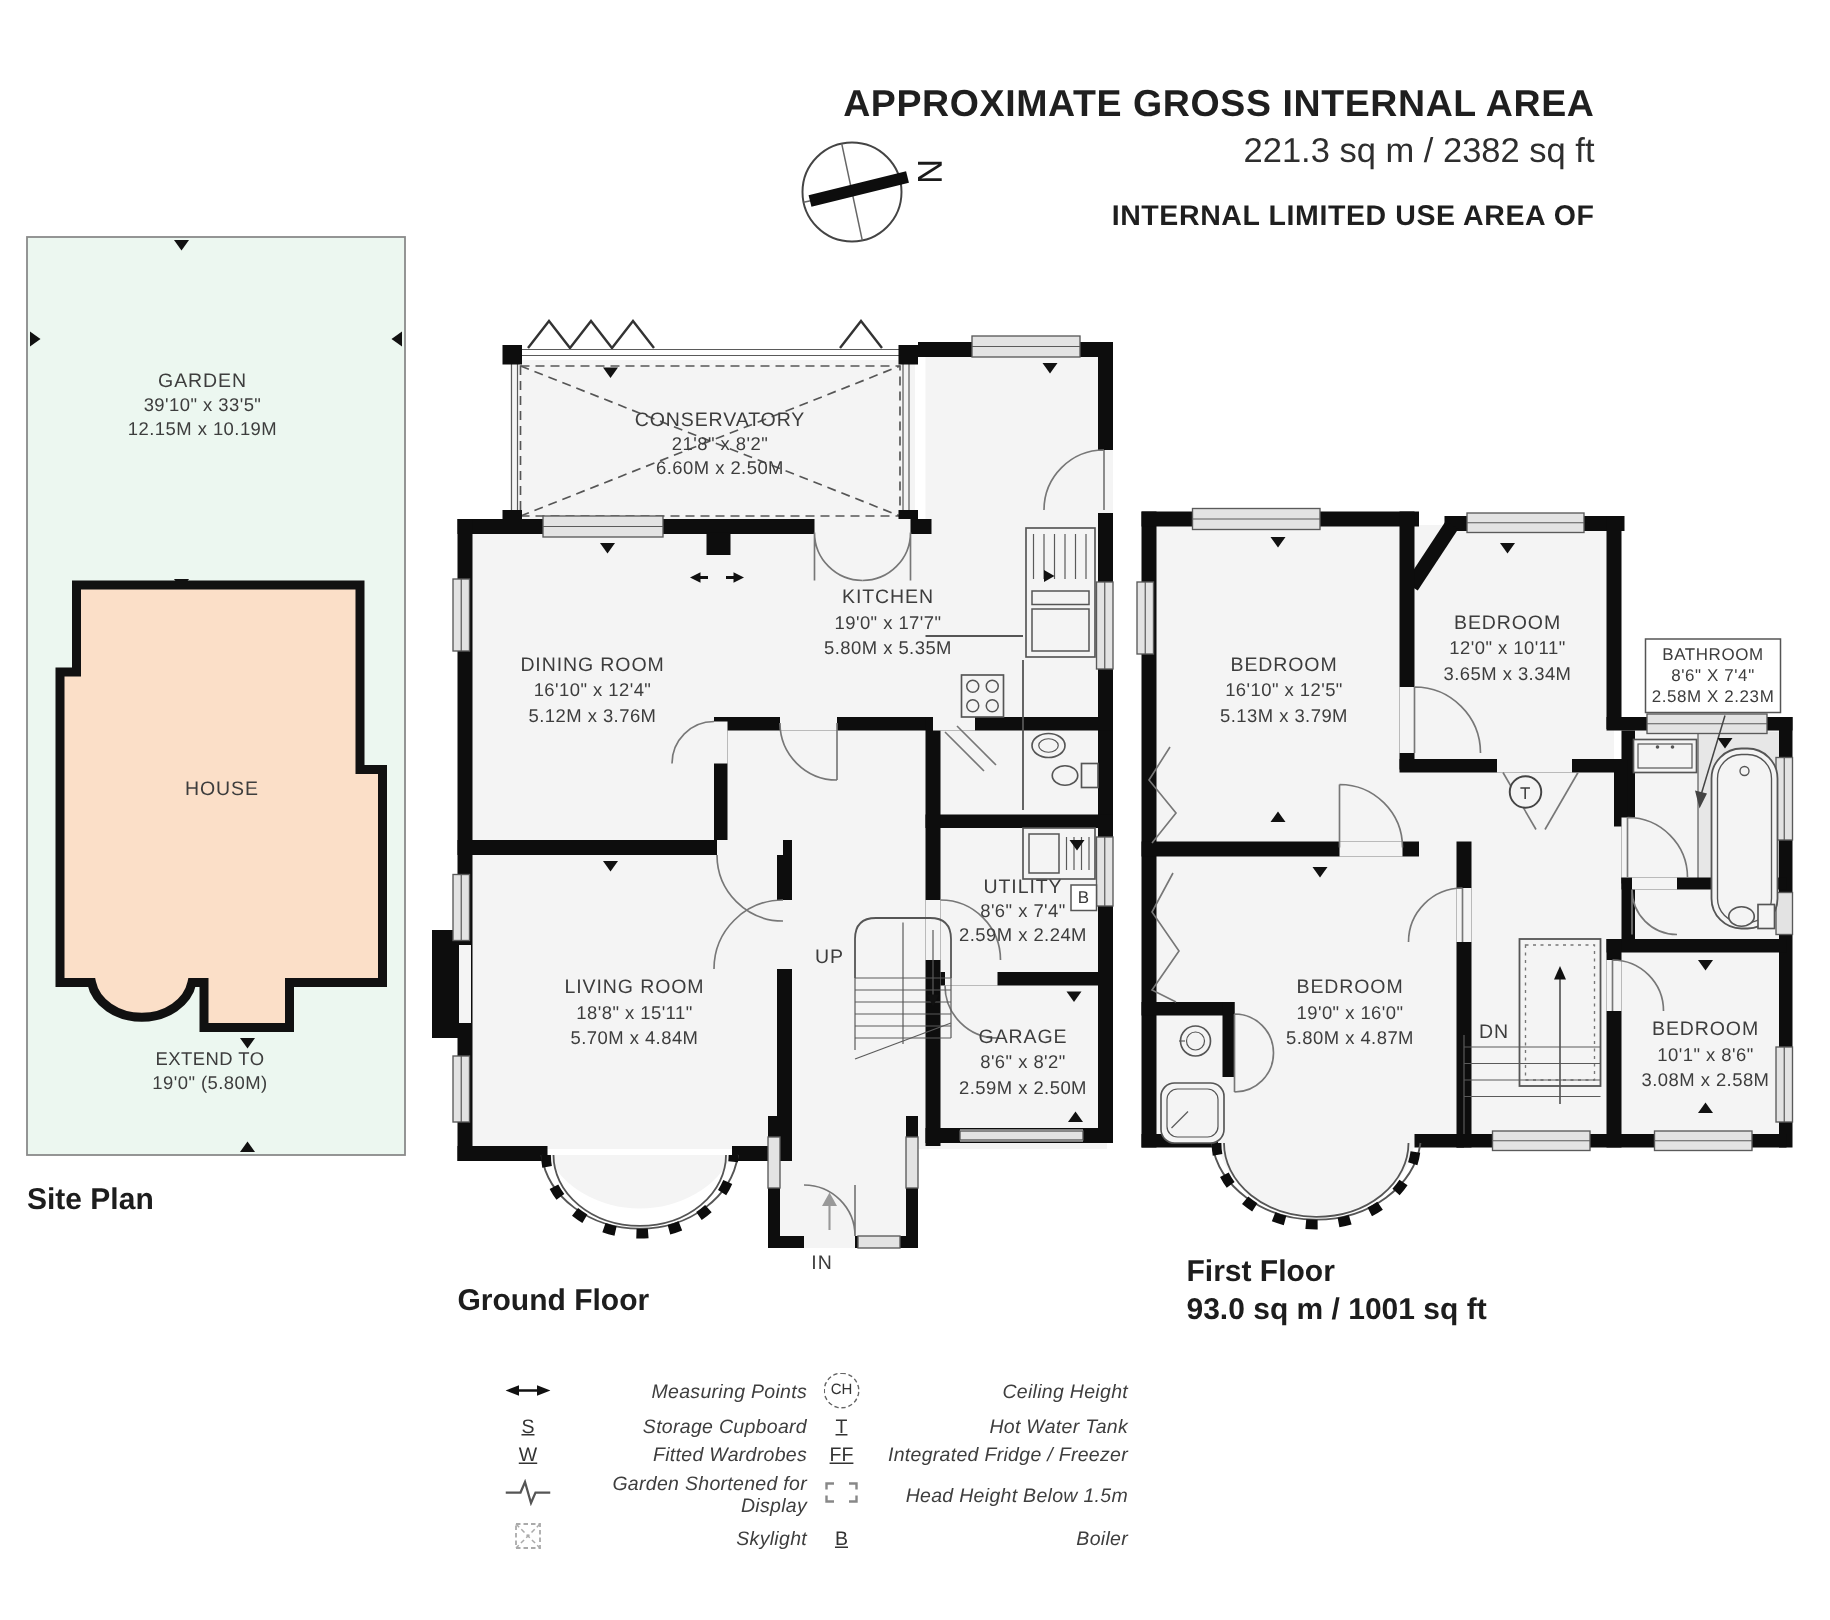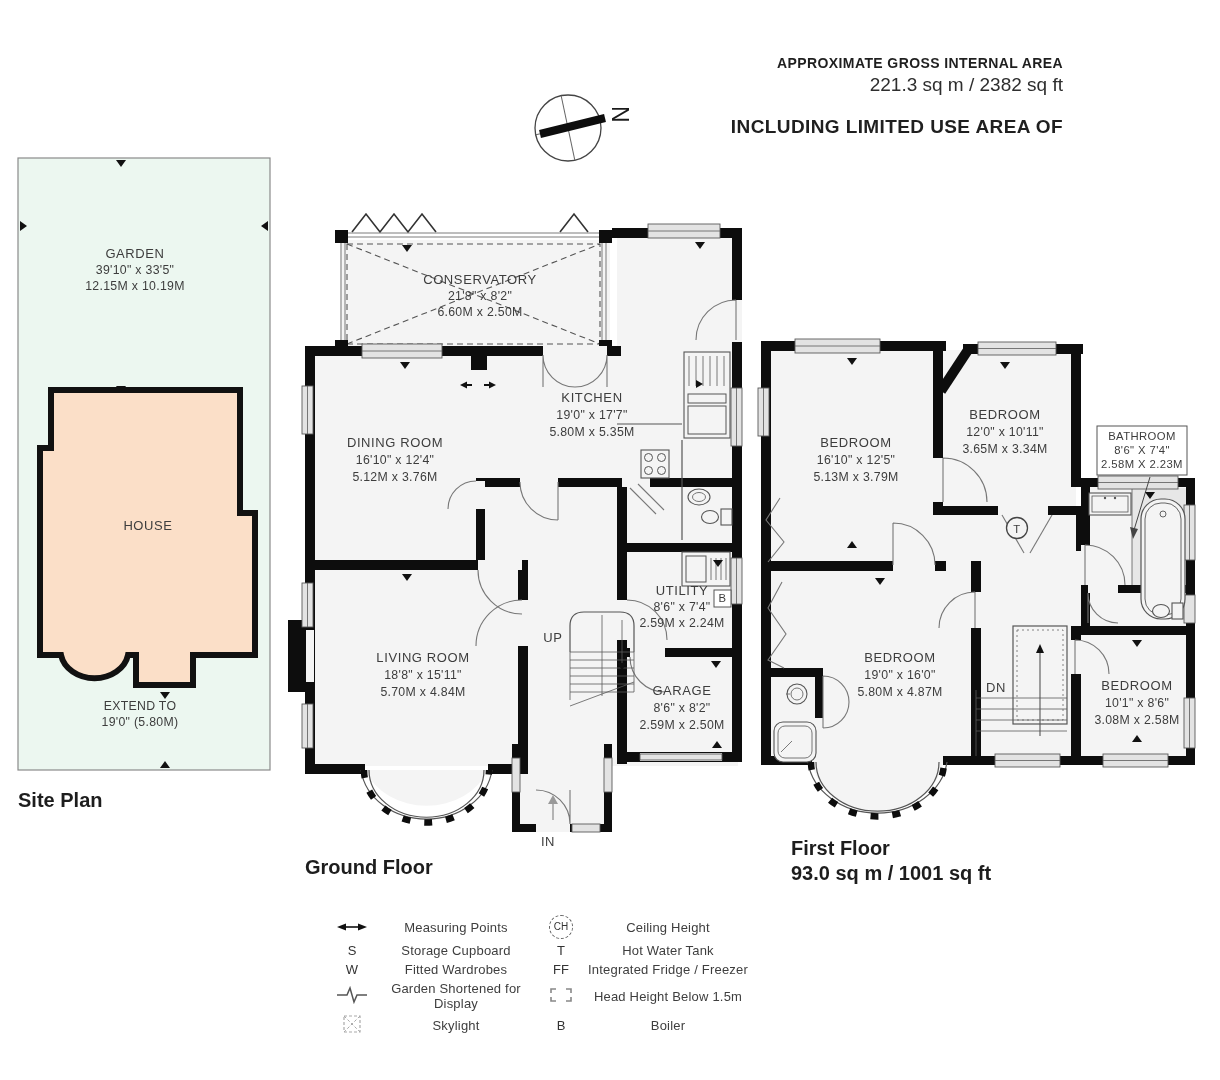--- a/index.html
+++ b/index.html
@@ -13,42 +13,42 @@
   .gap{fill:#f4f4f4;}
   .floor{fill:#f4f4f4;}
   .thin{stroke:#555;stroke-width:1.2;fill:none;}
   .door{stroke:#777;stroke-width:1.1;fill:none;}
   .win{fill:#e3e3e3;stroke:#5a5a5a;stroke-width:.9;}
   .wl{stroke:#5a5a5a;stroke-width:.8;}
   .dash{stroke:#555;stroke-width:1.1;fill:none;stroke-dasharray:6 4;}
   .tick{fill:#111;}
   .mull{stroke:#0d0d0d;stroke-width:6.5;fill:none;stroke-dasharray:8 14;}
   .header-block{position:absolute;top:55px;right:157px;text-align:right;color:#1f1f1f;}
-  .header-block .h-title{font-size:14px;font-weight:bold;letter-spacing:.4px;}
-  .header-block .h-val{font-size:19px;font-weight:normal;color:#2e2e2e;margin-top:3px;}
+  .header-block .h-title{font-size:25px;font-weight:bold;letter-spacing:.4px;}
+  .header-block .h-val{font-size:23px;font-weight:normal;color:#2e2e2e;margin-top:3px;}
   .header-block .h-sub{margin-top:20px;font-size:19px;font-weight:bold;letter-spacing:.4px;}
   .floor-title{position:absolute;font-size:20px;font-weight:bold;color:#1d1d1d;line-height:25px;}
   .legend{position:absolute;left:330px;top:915px;display:grid;
           grid-template-columns:44px 164px 46px 168px;row-gap:4px;align-items:center;
           font-size:13px;color:#3e3e3e;}
-  .leg-icon{text-align:center;}
-  .leg-label{text-align:center;letter-spacing:.2px;}
+  .leg-icon{text-align:center;text-decoration:underline;}
+  .leg-label{text-align:right;letter-spacing:.2px;font-style:italic;}
   .leg-letter{font-weight:500;color:#333;font-size:13px;}
   .ch-circle{display:inline-block;width:22px;height:22px;border:1px dashed #666;border-radius:50%;
              font-size:10px;line-height:22px;text-align:center;color:#333;}
 </style>
 </head>
 <body>
 
 <div id="stage">
 
   <div class="header-block">
     <div class="h-title">APPROXIMATE GROSS INTERNAL AREA</div>
     <div class="h-val">221.3 sq m / 2382 sq ft</div>
-    <div class="h-sub">INCLUDING LIMITED USE AREA OF</div>
+    <div class="h-sub">INTERNAL LIMITED USE AREA OF</div>
   </div>
 
   <div class="floor-title" style="left:18px;top:788px;">Site Plan</div>
   <div class="floor-title" style="left:305px;top:855px;">
     <div>Ground Floor</div>
   </div>
   <div class="floor-title" style="left:763px;top:836px;margin-left:28px;">
     <div>First Floor</div>
     <div>93.0 sq m / 1001 sq ft</div>
   </div>

